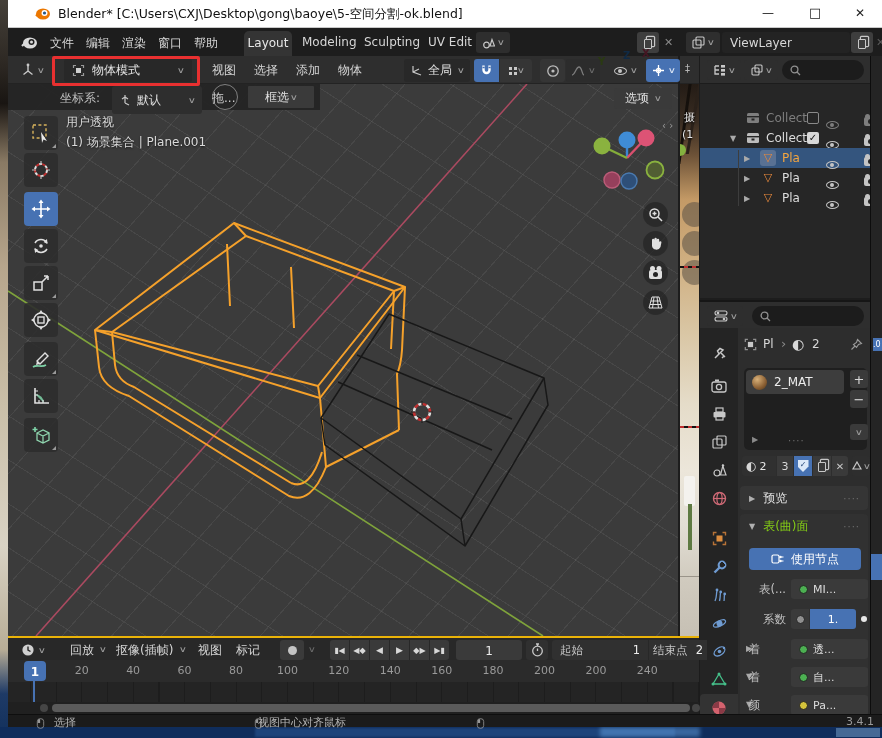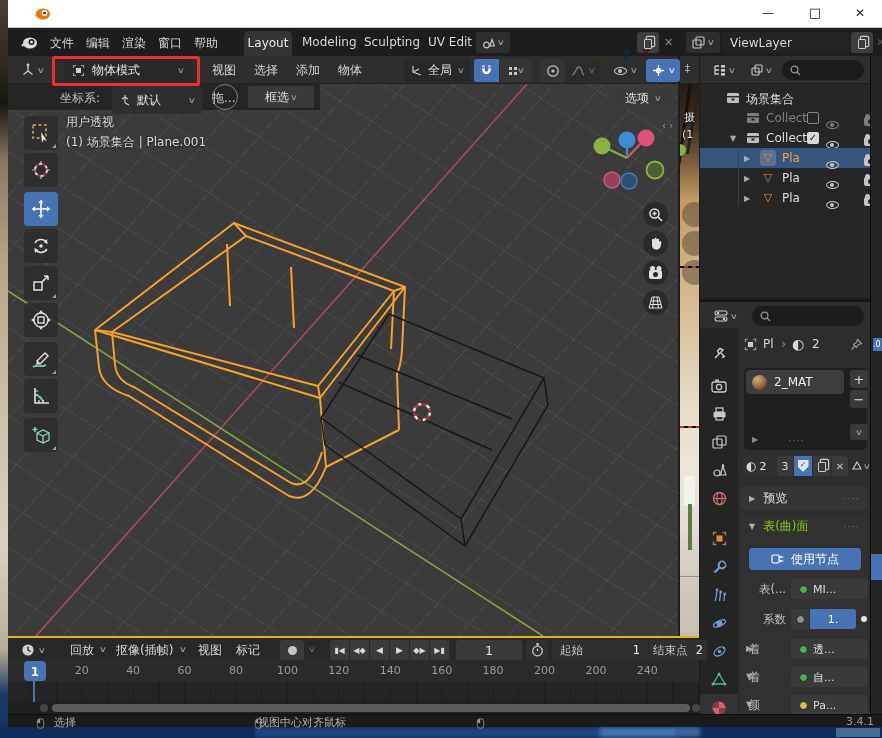--- a/index.html
+++ b/index.html
@@ -65,20 +65,21 @@
     <div class="abs" style="left:836px;top:1px;width:44px;height:9px;background:rgba(150,195,235,.4);"></div>
   </div>
 
   <div class="abs" style="left:8px;top:0;width:874px;height:28px;background:#ffffff;border-bottom:1px solid #c9c9c9;">
     <svg class="abs" style="left:26px;top:6px" width="17" height="16" viewBox="0 0 17 16">
       <ellipse cx="9" cy="8" rx="7" ry="5.5" fill="#eb7700"></ellipse>
       <circle cx="10.5" cy="7" r="3" fill="#fff"></circle>
       <circle cx="10.5" cy="7" r="1.6" fill="#265787"></circle>
       <path d="M2 10 L7 5" stroke="#eb7700" stroke-width="2.2"></path>
     </svg>
+    <span class="abs" style="left:50px;top:6px;font-size:12.5px;color:#111;">Blender* [C:\Users\CXJ\Desktop\gong\baoye\5-空间分割-ok.blend]</span>
     <span class="abs txt" style="left:754px;top:6px;color:#222;">—</span>
     <span class="abs txt" style="left:801px;top:5px;color:#222;font-size:13px;">□</span>
     <span class="abs txt" style="left:847px;top:6px;color:#222;">✕</span>
   </div>
 
   <div class="abs" style="left:8px;top:28px;width:874px;height:28px;background:#1d1d1d;">
     <svg class="abs" style="left:12px;top:7px" width="18" height="15" viewBox="0 0 18 15">
       <ellipse cx="10" cy="8" rx="7" ry="5.5" fill="#dadada"></ellipse>
       <circle cx="11.5" cy="7" r="3" fill="#1d1d1d"></circle>
       <circle cx="11.5" cy="7" r="1.5" fill="#dadada"></circle>
@@ -385,28 +386,20 @@
       <span class="chev"></span>
     </div>
     <div class="abs" style="left:82px;top:4px;width:82px;height:20px;background:#1c1c1c;border-radius:10px;display:flex;align-items:center;padding-left:8px;">
       <svg width="11" height="11" viewBox="0 0 11 11">
           <circle cx="4.5" cy="4.5" r="3.4" fill="none" stroke="#909090" stroke-width="1.3"></circle>
           <line x1="7" y1="7" x2="10" y2="10" stroke="#909090" stroke-width="1.3"></line>
         </svg>
     </div>
   </div>
   <div class="abs" style="left:699px;top:84px;width:171px;height:214px;background:#262626;border-left:1px solid #1c1c1c;">
-    <div class="abs" style="left:0;top:4px;width:171px;height:20px;">
-      <svg class="abs" style="left:26px;top:3px" width="14" height="13" viewBox="0 0 14 13">
-          <rect x="1" y="2" width="12" height="10" rx="1.5" fill="#bdbdbd"></rect>
-          <rect x="1" y="5" width="12" height="1.4" fill="#262626"></rect>
-          <rect x="5.5" y="7.5" width="3" height="2" fill="#262626"></rect>
-        </svg>
-      <span style="position:absolute;left:46px;top:3px;font-size:12px;color:#dcdcdc;">场景集合</span>
-    </div>
     <div class="abs" style="left:0;top:24px;width:171px;height:20px;color:#7e7e7e;">
       <svg class="abs" style="left:46px;top:3px" width="14" height="13" viewBox="0 0 14 13">
           <rect x="1" y="2" width="12" height="10" rx="1.5" fill="#7e7e7e"></rect>
           <rect x="1" y="5" width="12" height="1.4" fill="#262626"></rect>
           <rect x="5.5" y="7.5" width="3" height="2" fill="#262626"></rect>
         </svg>
       <span style="position:absolute;left:66px;top:3px;font-size:12px;">Collect</span>
       <span class="cb cb-empty abs" style="left:107px;top:4px;"></span>
       <span class="i-eye abs" style="left:126px;top:6px;color:#7e7e7e;"></span>
       <span class="i-cam abs" style="left:146px;top:3px;color:#7e7e7e;"></span>

